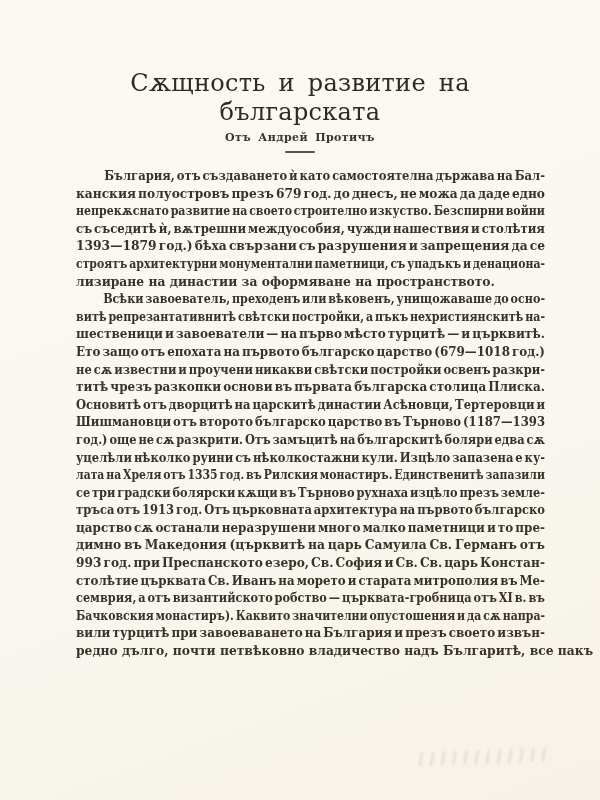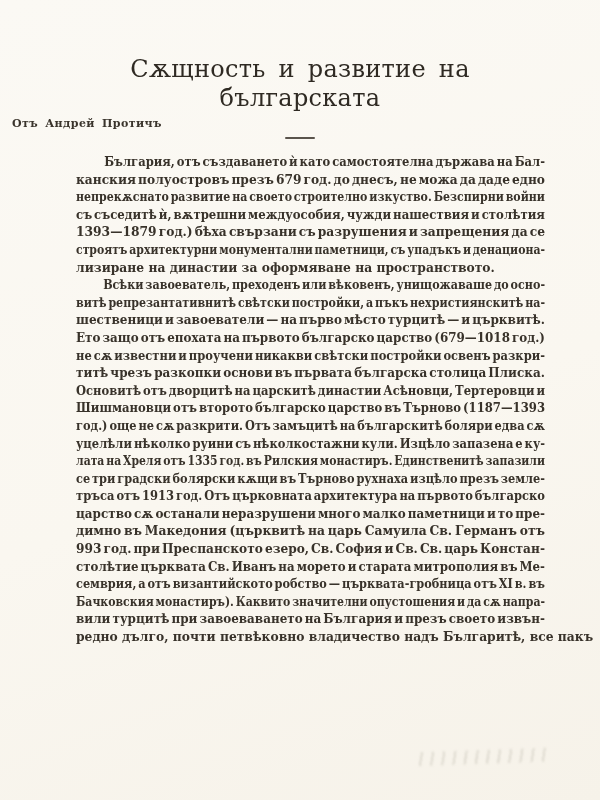--- a/index.html
+++ b/index.html
@@ -7,39 +7,38 @@
     position:relative;
     width:600px;height:800px;
     margin:0 auto;
     background:linear-gradient(160deg,#fbf9f4 0%,#faf7f0 55%,#f6f2e9 100%);
     color:#38322a;
     font-family:"DejaVu Serif","Liberation Serif",serif;
     overflow:hidden;
   }
   .title{
     margin:0 auto;
-    padding-top:55px;
+    padding-top:69px;
     width:500px;
     text-align:center;
     font-size:24px;
     line-height:29px;
     font-weight:400;
     color:#2f2a23;
     letter-spacing:.3px;
     word-spacing:5px;
   }
   .byline{
     margin-top:4px;
-    text-align:left;
+    text-align:center;
     font-size:11px;
     font-weight:bold;
     letter-spacing:.4px;
     word-spacing:3px;
     color:#3a342c;
-    padding-left:12px;
   }
   .rule{
     width:30px;height:2px;
     background:#5a544c;
     margin:7px auto 0 auto;
     border-radius:1px;
   }
   .body{
     margin:14px 0 8px 76px;
     width:469px;

